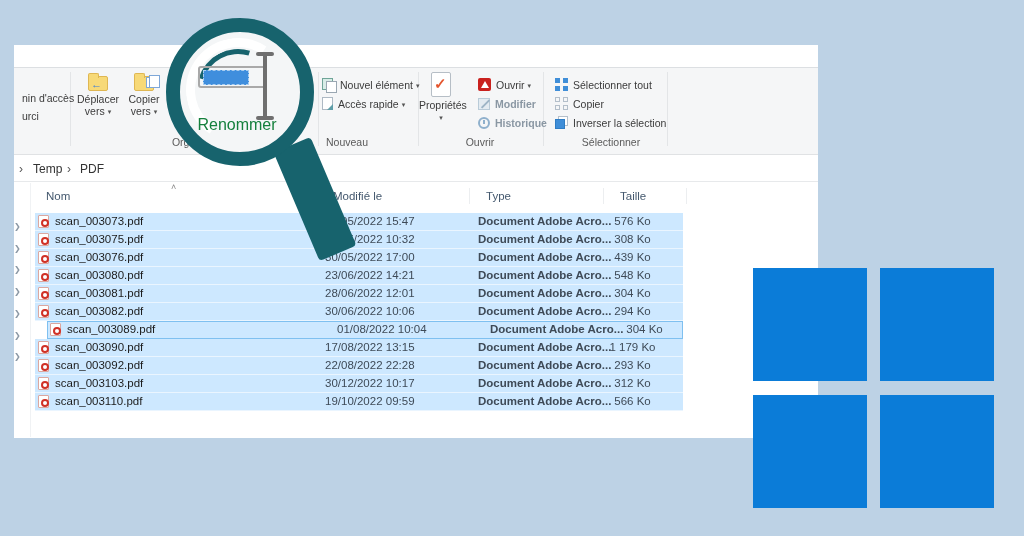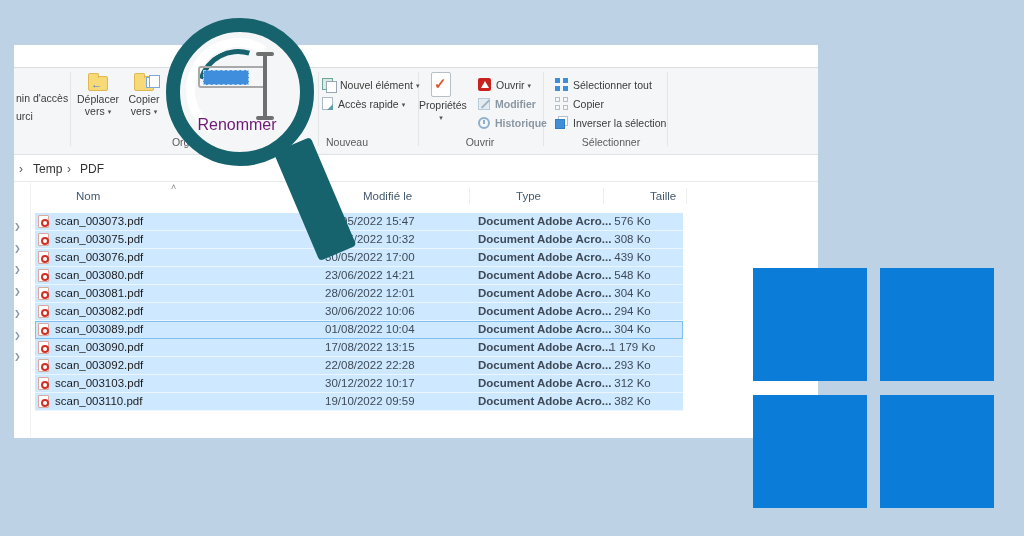--- a/index.html
+++ b/index.html
@@ -8,21 +8,21 @@
   #canvas { position:absolute; left:0; top:0; width:1024px; height:536px; }
 
   
   .window { position:absolute; left:14px; top:45px; width:804px; height:393px; background:#fff; z-index:1; }
   .titlebar { position:absolute; left:0; top:0; width:100%; height:23px; background:#fff; border-bottom:1px solid #dcdfe2; }
 
   
   .ribbon { position:absolute; left:0; top:23px; width:100%; height:87px; background:#f5f6f7; border-bottom:1px solid #e0e2e4; font-size:10.5px; color:#3b3b3b; }
   .rsep { position:absolute; top:4px; height:74px; width:1px; background:#e3e5e7; }
   .grouplabel { position:absolute; top:68px; width:120px; text-align:center; color:#5a5a5a; font-size:10.5px; }
-  .clipfrag { position:absolute; left:2px; white-space:nowrap; color:#3b3b3b; }
+  .clipfrag { position:absolute; left:8px; white-space:nowrap; color:#3b3b3b; }
   .bigbtn { position:absolute; top:4px; text-align:center; }
   .bigbtn .txt { line-height:12px; }
   .caret { font-size:7px; color:#555; vertical-align:1px; }
   .smallrow { position:absolute; height:18px; line-height:18px; white-space:nowrap; }
   .smallrow .ic { display:inline-block; vertical-align:-2px; margin-right:5px; }
   .dim { color:#8a97a3;font-weight:bold; }
 
   
   .folder { position:relative; display:inline-block; width:20px; height:15px; background:#f7d977; border:1px solid #dfb753; border-radius:2px; margin-top:4px; }
   .folder::before { content:""; position:absolute; left:-1px; top:-4px; width:9px; height:4px; background:#f7d977; border:1px solid #dfb753; border-bottom:none; border-radius:2px 2px 0 0; }
@@ -62,25 +62,25 @@
   
   .addressbar { position:absolute; left:0; top:112px; width:100%; height:25px; background:#fff; border-bottom:1px solid #e7e9eb; font-size:12px; color:#333; }
   .crumb { position:absolute; top:4px; height:17px; line-height:17px; }
   .crumb-sep { color:#555; }
 
   
   .main { position:absolute; left:0; top:138px; width:100%; height:255px; background:#fff; }
   .navline { position:absolute; left:16px; top:0; width:1px; height:254px; background:#f0f2f4; }
   .navchev { position:absolute; left:0px; width:14px; font-size:8px; color:#8b98a5; cursor:default; }
   .hdr { position:absolute; top:2px; height:22px; line-height:22px; font-size:11.5px; color:#44586e; }
-  .hdr span { display:block; padding-left:16px; border-right:1px solid #eceef0; height:16px; margin-top:3px; line-height:16px;margin-left:30px; }
+  .hdr span { display:block; padding-left:16px; border-right:1px solid #eceef0; height:16px; margin-top:3px; line-height:16px; }
   .sortcaret { position:absolute; top:-1px; left:157px; font-size:9px; color:#8a8a8a; }
   .rows { position:absolute; left:21px; top:30px; width:648px; }
   .row { position:relative; height:18px; background:#cde8ff; border-bottom:1px solid #eaf5ff; font-size:11.5px; line-height:17px; }
-  .row.focused { outline:1px solid #7fc0f0; outline-offset:-1px; }
+  .row.focused { outline:1px solid #7fc0f0; outline-offset:-1px;margin-left:12px; }
   .pdficon { position:absolute; left:3px; top:2px; width:11px; height:13px; background:#fff; border:1px solid #dba79f; border-radius:1px; }
   .pdficon::after { content:""; position:absolute; left:2px; top:3px; width:4px; height:4px; border:2px solid #d03126; border-radius:50%; }
   .cell-name { position:absolute; left:20px; color:#1c1c1c; white-space:nowrap; }
   .cell-mod  { position:absolute; left:290px; color:#3e4a57; white-space:nowrap; }
   .cell-type { position:absolute; left:443px; color:#3e4a57; white-space:nowrap;font-weight:bold; }
   .cell-size { position:absolute; left:560px; width:75px; text-align:center; color:#3e4a57; }
 
   
   .winlogo { position:absolute; z-index:2; }
   .winlogo div { position:absolute; width:114px; height:113px; background:#0b7cd8; }
@@ -88,21 +88,21 @@
   
   .mag-handle { position:absolute; left:295px; top:140px; width:40px; height:118px; background:#17636d; border-radius:4px; transform:rotate(-23deg); z-index:3; }
   .mag-ring { position:absolute; left:166px; top:18px; width:148px; height:148px; border:14px solid #17636d; border-radius:50%; background:#f4f6f7; z-index:4; }
   .lens { position:absolute; left:0; top:0; width:120px; height:120px; border-radius:50%; overflow:hidden; }
   .shine1 { position:absolute; left:6px; top:6px; width:104px; height:104px; border:9px solid transparent; border-top-color:#fff; border-left-color:#fff; border-radius:50%; transform:rotate(-12deg); }
   .shine2 { position:absolute; left:17px; top:17px; width:82px; height:82px; border:5px solid transparent; border-top-color:#17636d; border-radius:50%; transform:rotate(-28deg); }
   .ren-box { position:absolute; left:18px; top:34px; width:68px; height:22px; border:2px solid #a9a9a9; border-radius:3px; }
   .ren-blue { position:absolute; left:23px; top:38px; width:46px; height:15px; background:#3f8edd; border:1px dashed #a8cdf0; }
   .ibeam-stem { position:absolute; left:83px; top:22px; width:4px; height:64px; background:#6f6f6f; border-radius:2px; }
   .ibeam-cap { position:absolute; left:76px; width:18px; height:4px; background:#6f6f6f; border-radius:2px; }
-  .ren-label { position:absolute; left:0; top:84px; width:114px; text-align:center; font-size:16px; color:#701a75; }
+  .ren-label { position:absolute; left:0; top:84px; width:114px; text-align:center; font-size:16px; color:#15803d; }
 </style>
 </head>
 <body>
 
 <div id="canvas">
 
   <div class="window">
     <div class="titlebar"></div>
 
     <div class="ribbon">
@@ -265,21 +265,21 @@
     <span class="cell-name">scan_003103.pdf</span>
     <span class="cell-mod">30/12/2022 10:17</span>
     <span class="cell-type">Document Adobe Acro...</span>
     <span class="cell-size">312 Ko</span>
   </div>
           <div class="row">
     <span class="pdficon"></span>
     <span class="cell-name">scan_003110.pdf</span>
     <span class="cell-mod">19/10/2022 09:59</span>
     <span class="cell-type">Document Adobe Acro...</span>
-    <span class="cell-size">382 Ko</span>
+    <span class="cell-size">566 Ko</span>
   </div>
         </div>
     </div>
   </div>
 
   <div class="winlogo">
     <div style="left:753px; top:268px"></div>
     <div style="left:880px; top:268px"></div>
     <div style="left:753px; top:395px"></div>
     <div style="left:880px; top:395px"></div>

